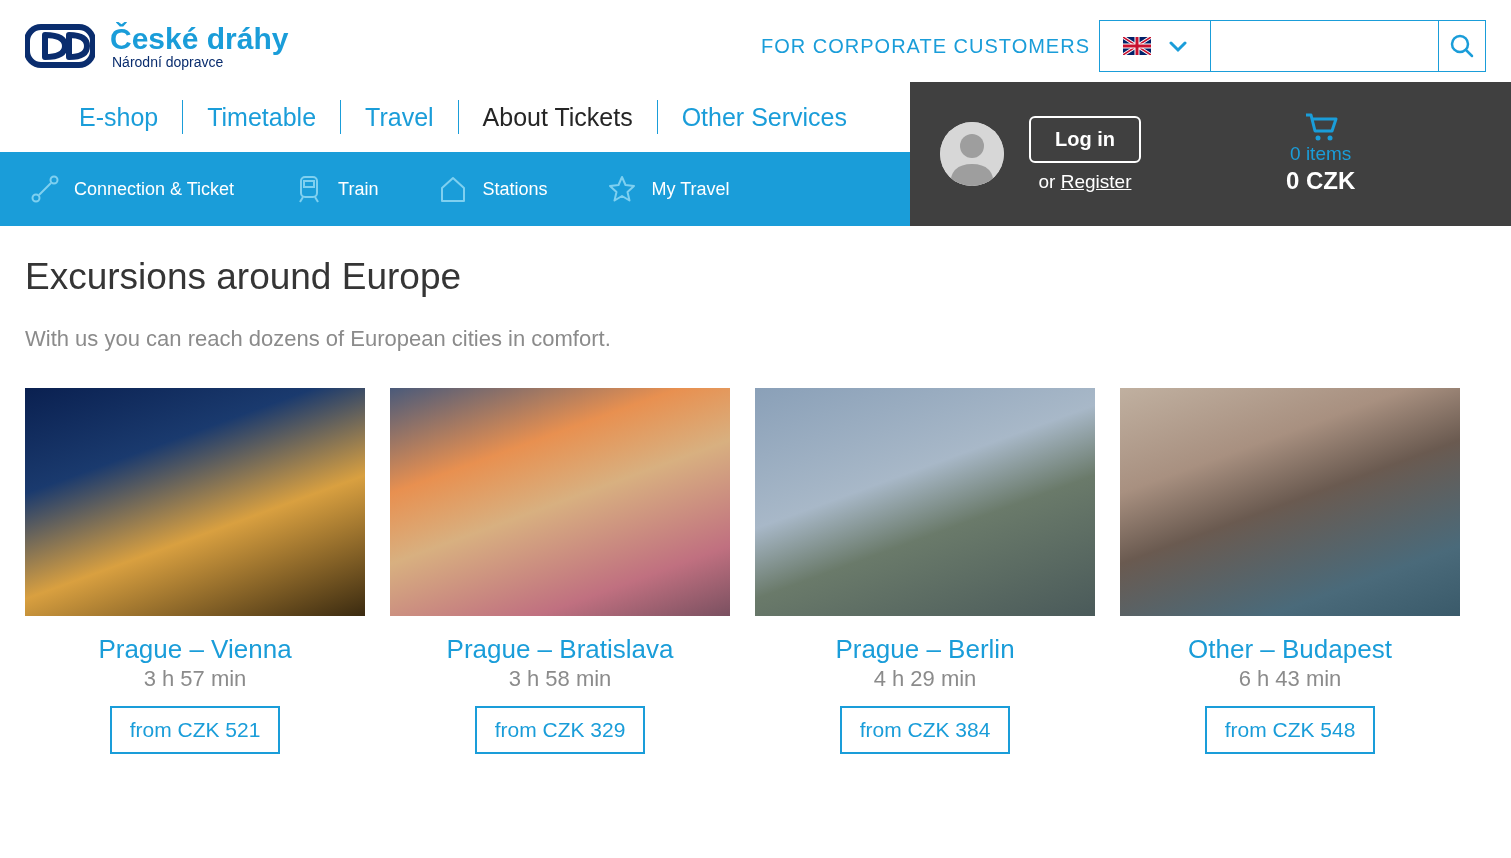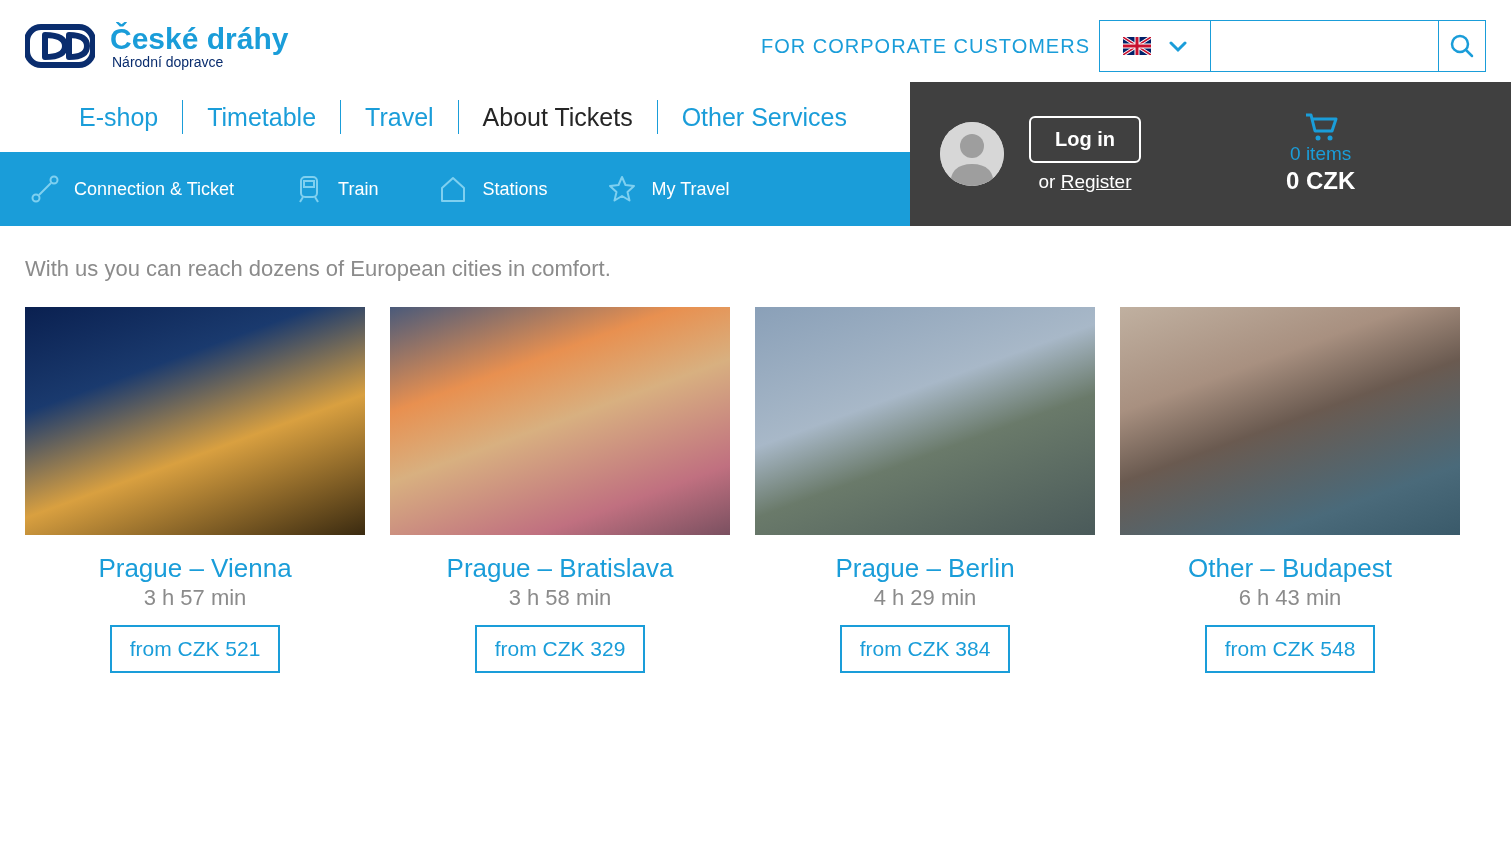--- a/index.html
+++ b/index.html
@@ -42,21 +42,21 @@
     
     
     .header-grid { display: grid; grid-template-columns: 910px 1fr; grid-template-rows: 70px 74px; }
     .header-grid .navlinks { grid-column: 1; grid-row: 1; }
     .header-grid .account-bar { grid-column: 2; grid-row: 1 / span 2; }
     .header-grid .subnav { grid-column: 1; grid-row: 2; }
     
     
     .content { padding: 30px 25px; }
     .page-title { font-size: 37px; color: #353535; font-weight: normal; margin-bottom: 28px; }
-    .page-sub { font-size: 22px; color: #8b8b8b; margin-bottom: 25px; }
+    .page-sub { font-size: 22px; color: #8b8b8b; margin-bottom: 36px; }
     
     .cards { display: flex; gap: 25px; }
     .card { width: 340px; display: flex; flex-direction: column; align-items: center; }
     .card-img { width: 340px; height: 228px; background: #889; background-size: cover; background-position: center; }
     .card-title { color: #1a9dd9; font-size: 26px; margin-top: 18px; cursor: pointer; }
     .card-dur { color: #8b8b8b; font-size: 22px; margin-top: 1px; }
     .card-price { border: 2px solid #1a9dd9; color: #1a9dd9; font-size: 21px; padding: 10px 18px; margin-top: 14px; cursor: pointer; }
     
     
     .img0 { background: linear-gradient(160deg,#0a2050 0%,#1a3a6e 30%,#d9a040 60%,#3a2a10 100%); }
@@ -174,20 +174,21 @@
     <div class="subitem">
       <svg viewBox="0 0 30 30">
         <path d="M15 3 L18.5 11 L27 12 L20.5 18 L22.5 26.5 L15 22 L7.5 26.5 L9.5 18 L3 12 L11.5 11 Z" fill="none" stroke="#7fd0f0" stroke-width="2" stroke-linejoin="round"></path>
       </svg>
       <span>My Travel</span>
     </div>
   </div>
 </div>
 
 <div class="content">
+  <h1 class="page-title">Excursions around Europe</h1>
   <p class="page-sub">With us you can reach dozens of European cities in comfort.</p>
 
   <div class="cards">
     <div class="card">
       <div class="card-img img0"></div>
       <span class="card-title">Prague – Vienna</span>
       <span class="card-dur">3 h 57 min</span>
       <span class="card-price">from CZK 521</span>
     </div>
     <div class="card">

